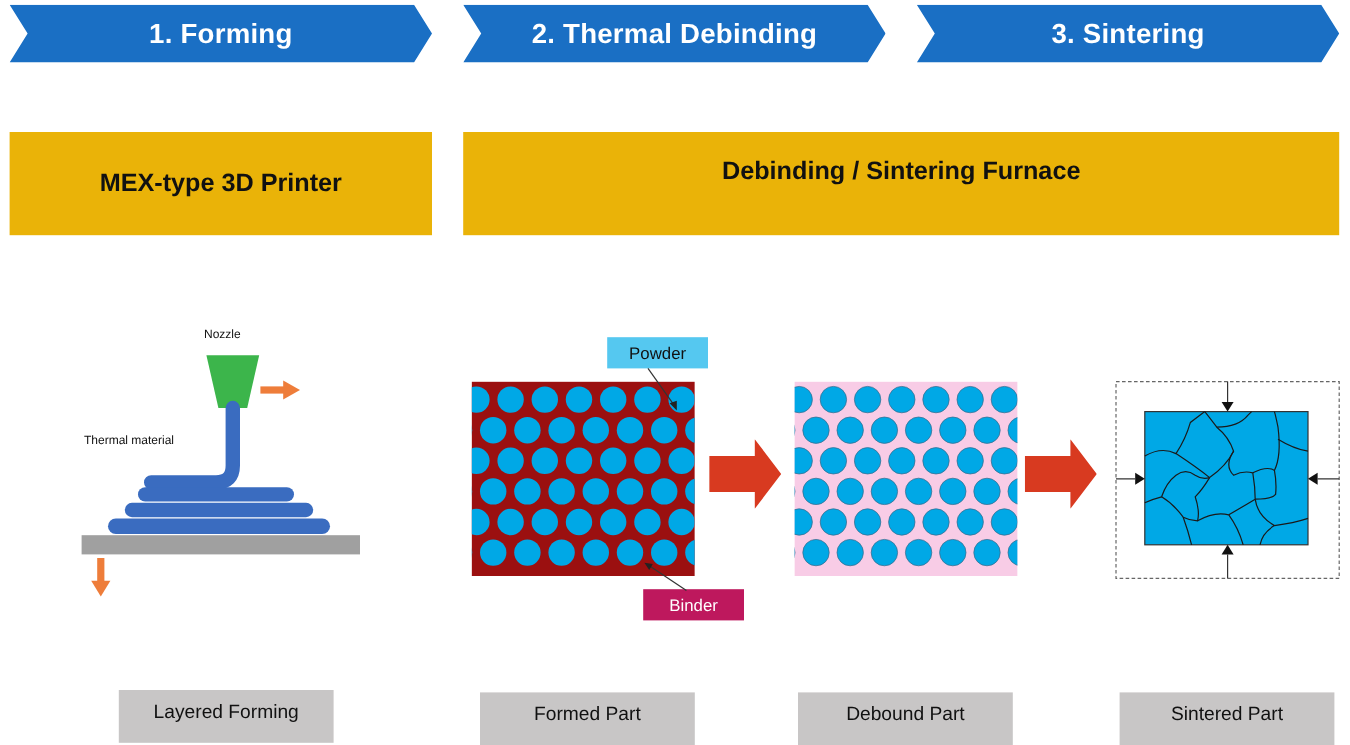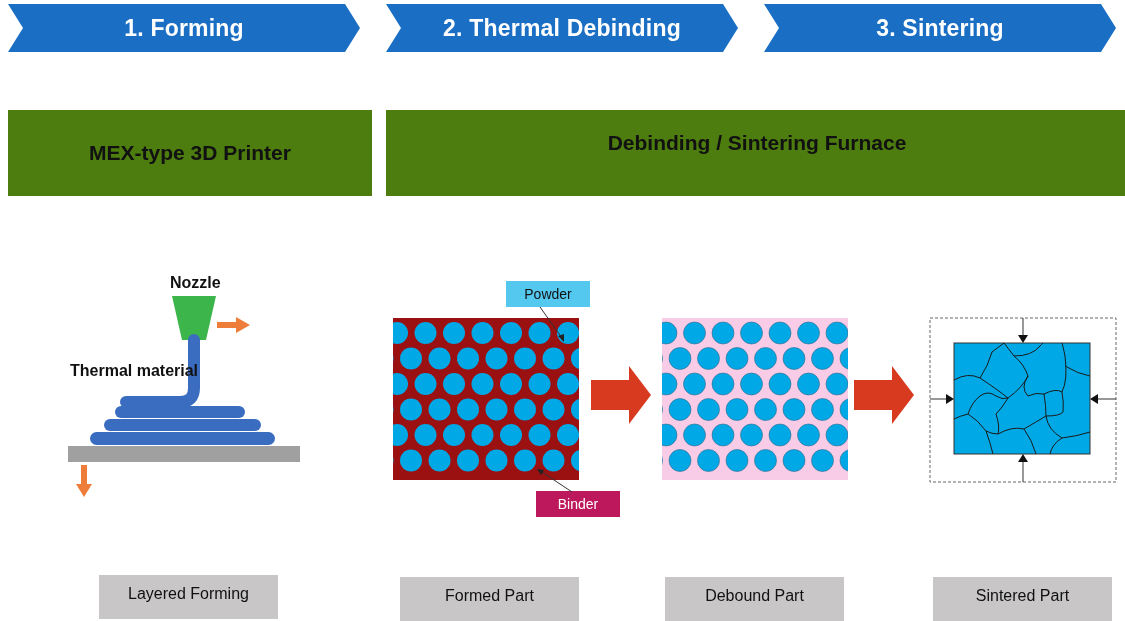--- a/index.html
+++ b/index.html
@@ -1,25 +1,25 @@
 <!DOCTYPE html>
 <html><head>
 <meta charset="utf-8">
 <style>
   html,body{margin:0;padding:0;background:#fff;}
   body{width:1125px;height:621px;position:relative;overflow:hidden;font-family:"Liberation Sans","DejaVu Sans",sans-serif;color:#111;}
   .abs{position:absolute;}
   .chev{position:absolute;top:4px;height:48px;}
   .chev svg{position:absolute;left:0;top:0;}
   .chev .lbl{position:absolute;left:0;top:0;width:100%;height:48px;line-height:48px;text-align:center;color:#fff;font-size:23px;font-weight:bold;letter-spacing:0.2px;}
-  .panel{position:absolute;background:#4d7c0f;padding-left:12px;}
+  .panel{position:absolute;background:#eab308;}
   .panel .t1{position:absolute;left:0;width:100%;text-align:center;font-weight:bold;color:#111;}
   .panel .t2{position:absolute;left:0;width:100%;text-align:center;font-size:13.5px;color:#111;}
   .caption{position:absolute;background:#c8c6c6;height:44px;line-height:38px;text-align:center;font-size:16px;color:#111;}
-  .lab{position:absolute;font-size:16px;color:#111;font-weight:bold;}
+  .lab{position:absolute;font-size:10px;color:#111;}
   .tag{position:absolute;text-align:center;font-size:14px;}
 </style>
 </head>
 <body>
 
 <div class="chev" style="left:8px;width:352px;">
   <svg width="352" height="48">
     <polygon points="0,0 337,0 352,24 337,48 0,48 15,24" fill="#1a6fc4"></polygon>
   </svg>
   <div class="lbl">1. Forming</div>

